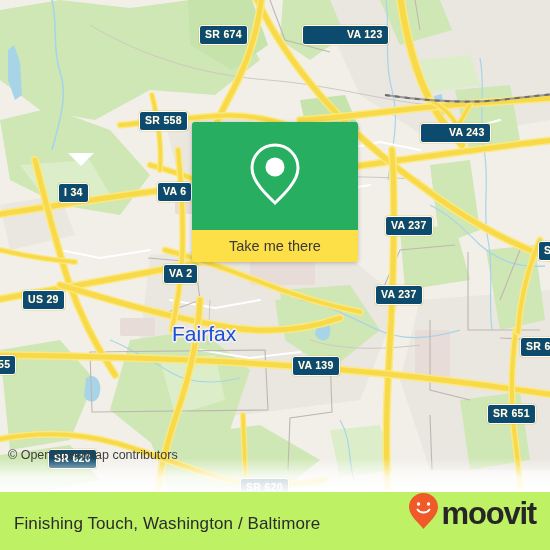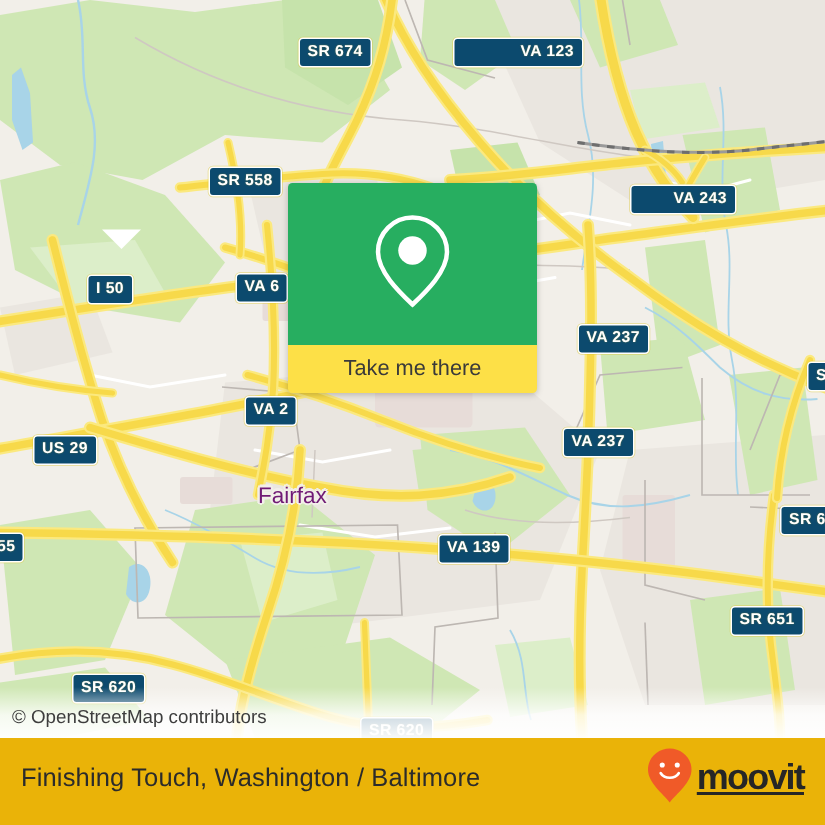--- a/index.html
+++ b/index.html
@@ -35,31 +35,31 @@
     font-weight:bold;
     letter-spacing:.3px;
     line-height:1;
     padding:3px 5px 4px 5px;
     white-space:nowrap;
     box-shadow:0 0 0 .5px rgba(220,200,60,.55);
     text-shadow:0 0 1px rgba(190,170,40,.6);
   }
   .place-label{
     position:absolute;
-    color:#701a75;
-    font-size:15px;
+    color:#1d4ed8;
+    font-size:21px;
     white-space:nowrap;
     text-shadow:
       -1.6px 0 #f2efe9, 1.6px 0 #f2efe9, 0 -1.6px #f2efe9, 0 1.6px #f2efe9,
       -1.2px -1.2px #f2efe9, 1.2px -1.2px #f2efe9, -1.2px 1.2px #f2efe9, 1.2px 1.2px #f2efe9;
   }
 
   
   .osm-attrib{
-    position:absolute;left:8px;top:471px;
+    position:absolute;left:8px;top:448px;
     font-size:12.5px;color:#3d3d3d;
     white-space:nowrap;
     z-index:6;
   }
 
   
   .popup{
     position:absolute;left:192px;top:122px;width:166px;
     z-index:8;
     filter:drop-shadow(0 1px 2px rgba(0,0,0,.22));
@@ -81,32 +81,32 @@
     position:absolute;left:68px;top:153px;
     width:0;height:0;
     border-left:13px solid transparent;
     border-right:13px solid transparent;
     border-top:13px solid #ffffff;
   }
 
   
   .footer{
     position:absolute;left:0;top:492px;width:550px;height:58px;
-    background:#eab308;
-    display:flex;align-items:center;justify-content:space-between;
+    background:#bef264;
+    display:flex;align-items:flex-end;justify-content:space-between;
     box-sizing:border-box;
-    padding:0 14px 4px 14px;
+    padding:0 14px 16px 14px;
     z-index:10;
   }
   .footer-title{
     font-size:17px;color:#2b2b2b;white-space:nowrap;letter-spacing:.1px;
   }
   .brand{display:flex;align-items:center;gap:3px;}
   .brand-word{
-    font-size:24px;color:#262626;font-weight:bold;letter-spacing:-1.2px;line-height:1;text-decoration:underline;
+    font-size:31px;color:#262626;font-weight:bold;letter-spacing:-1.2px;line-height:1;
   }
 </style>
 </head>
 <body>
 
 <div id="app">
 
   <div class="map">
     <svg width="550" height="492" viewBox="0 0 550 492">
       <defs>
@@ -277,21 +277,21 @@
         <path stroke-width="2" stroke-dasharray="5 5" stroke="#6e6e6e" d="M385,95 C420,100 460,104 500,100 C525,97 545,95 555,94"></path>
       </g>
     </svg>
 
     <div class="place-label" style="left:172px;top:322px;">Fairfax</div>
 
     <div class="shield" style="left:199px;top:25px;">SR 674</div>
     <div class="shield" style="left:302px;top:25px;padding-left:44px;">VA 123</div>
     <div class="shield" style="left:139px;top:111px;">SR 558</div>
     <div class="shield" style="left:420px;top:123px;padding-left:28px;">VA 243</div>
-    <div class="shield" style="left:58px;top:183px;">I 50</div>
+    <div class="shield" style="left:58px;top:183px;">I 34</div>
     <div class="shield" style="left:157px;top:182px;">VA 6</div>
     <div class="shield" style="left:385px;top:216px;">VA 237</div>
     <div class="shield" style="left:163px;top:252px;margin-top:12px;">VA 2</div>
     <div class="shield" style="left:538px;top:241px;">S</div>
     <div class="shield" style="left:22px;top:290px;">US 29</div>
     <div class="shield" style="left:375px;top:285px;">VA 237</div>
     <div class="shield" style="left:-8px;top:355px;">55</div>
     <div class="shield" style="left:292px;top:356px;">VA 139</div>
     <div class="shield" style="left:520px;top:337px;">SR 69</div>
     <div class="shield" style="left:487px;top:404px;">SR 651</div>

